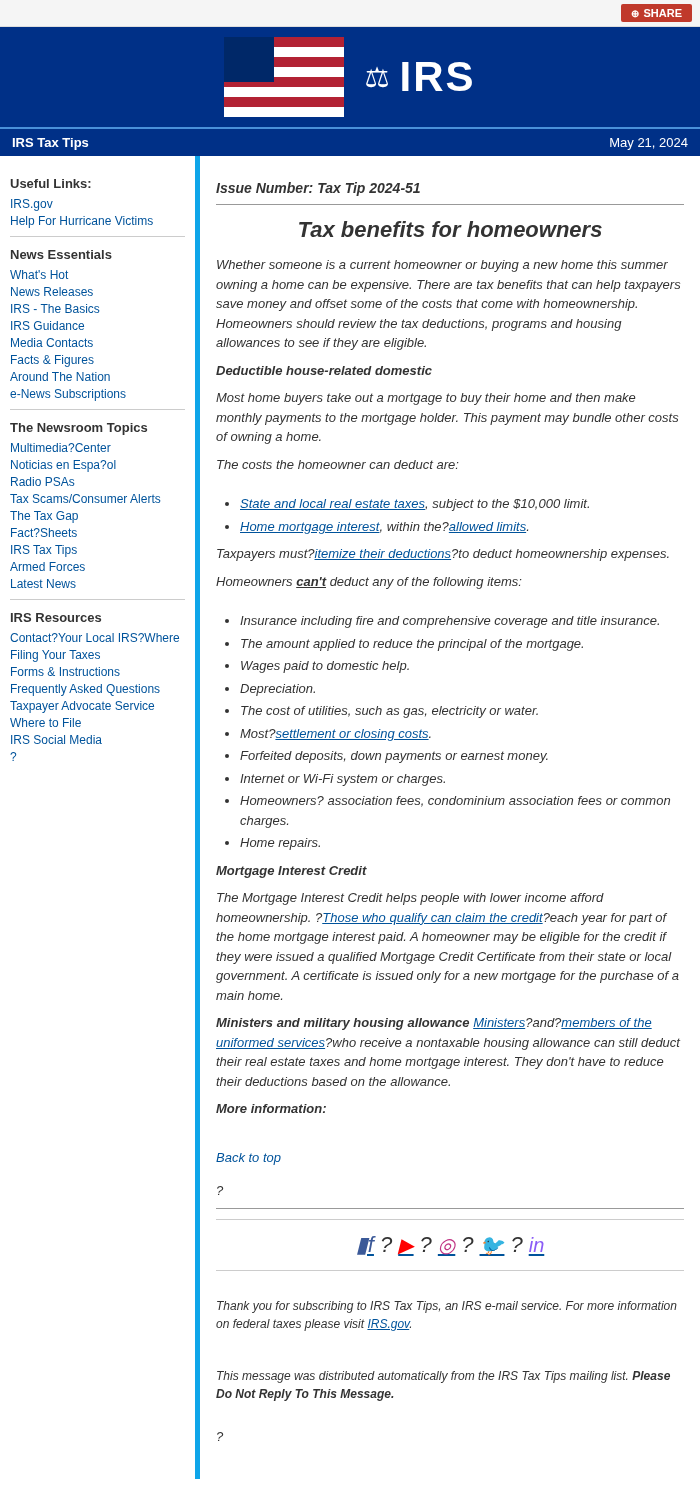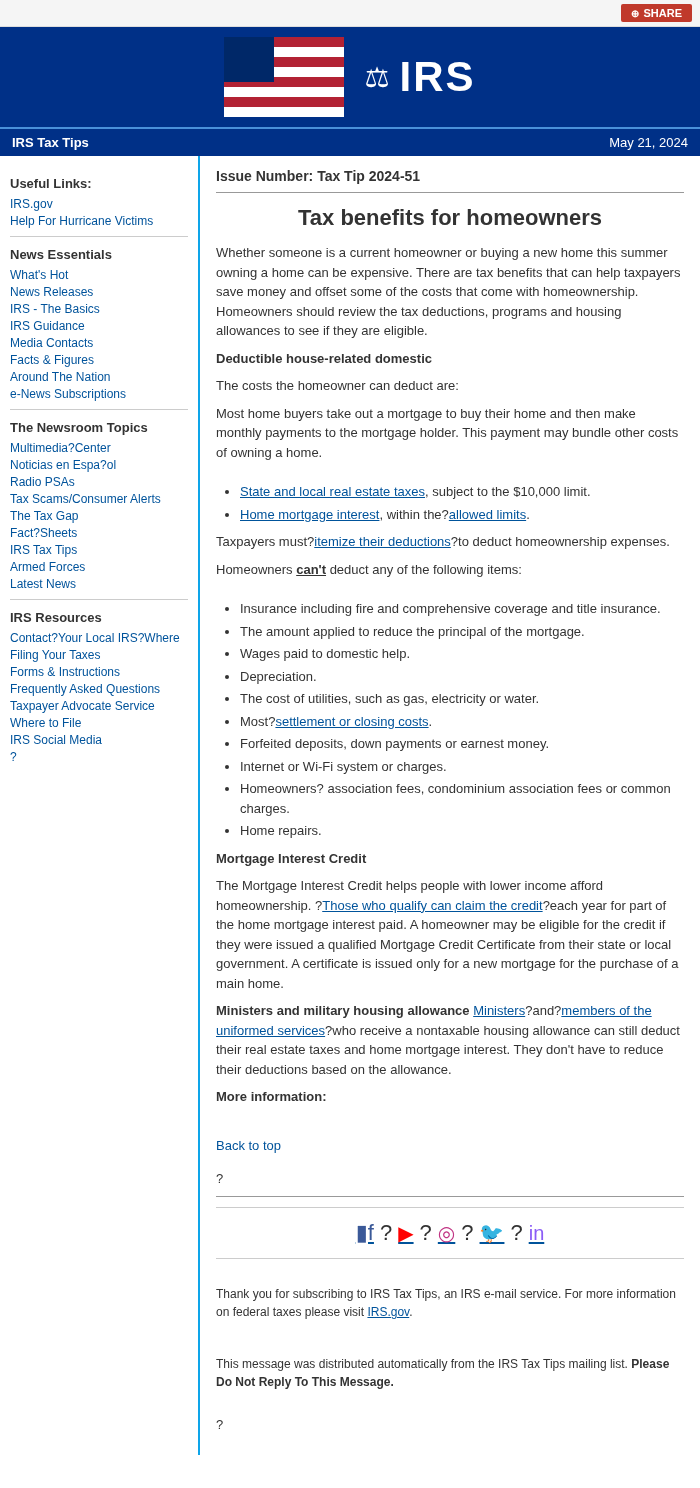--- a/index.html
+++ b/index.html
@@ -20,27 +20,27 @@
     .irs-text { color: #fff; font-size: 42px; font-weight: bold; letter-spacing: 2px; }
     
     
     .date-bar { background: #003087; color: #fff; display: flex; justify-content: space-between; align-items: center; padding: 6px 12px; font-size: 13px; border-top: 2px solid #4a90d9; }
     .date-bar .pub-name { font-weight: bold; }
     
     
     .main-layout { display: flex; }
     
     
-    .sidebar { width: 200px; min-width: 200px; border-right: 2px solid #0ea5e9; padding: 10px; font-size: 12px; }
+    .sidebar { width: 200px; min-width: 200px; border-right: 5px solid #0ea5e9; padding: 10px; font-size: 12px; }
     .sidebar-section-title { font-weight: bold; font-size: 13px; margin: 10px 0 6px 0; color: #333; }
     .sidebar a { color: #00539b; text-decoration: none; display: block; margin: 3px 0; font-size: 12px; }
     .sidebar hr { border: none; border-top: 1px solid #ccc; margin: 8px 0; }
     
     
-    .content { flex: 1; padding: 12px 16px; }
+    .content { flex: 1; padding: 24px 16px; font-style: italic; }
     .issue-number { font-size: 14px; font-weight: bold; margin-bottom: 6px; }
     .content hr { border: none; border-top: 1px solid #999; margin: 8px 0; }
     .article-title { text-align: center; font-size: 22px; font-weight: bold; color: #333; margin: 12px 0; }
     .content p { margin: 8px 0; line-height: 1.5; }
     .content ul { margin: 20px 0 6px 24px; }
     .content ul li { margin: 3px 0; line-height: 1.5; }
     .content a { color: #00539b; }
     .section-heading { font-weight: bold; margin-top: 5px; }
     .back-to-top { color: #00539b; text-decoration: none; display: inline-block; margin: 8px 0; }
     
@@ -134,22 +134,22 @@
   </div>
 
   <div class="content">
     <div class="issue-number">Issue Number: Tax Tip 2024-51</div>
     <hr>
     <div class="article-title">Tax benefits for homeowners</div>
 
     <p>Whether someone is a current homeowner or buying a new home this summer owning a home can be expensive. There are tax benefits that can help taxpayers save money and offset some of the costs that come with homeownership. Homeowners should review the tax deductions, programs and housing allowances to see if they are eligible.</p>
 
     <p class="section-heading">Deductible house-related domestic</p>
+    <p>Most home buyers take out a mortgage to buy their home and then make monthly payments to the mortgage holder. This payment may bundle other costs of owning a home.</p>
     <p>The costs the homeowner can deduct are:</p>
-    <p>Most home buyers take out a mortgage to buy their home and then make monthly payments to the mortgage holder. This payment may bundle other costs of owning a home.</p>
 
     <ul>
       <li>
         <a href="#">State and local real estate taxes</a>, subject to the $10,000 limit.
       </li>
       <li>
         <a href="#">Home mortgage interest</a>, within the?<a href="#">allowed limits</a>.
       </li>
     </ul>
 

